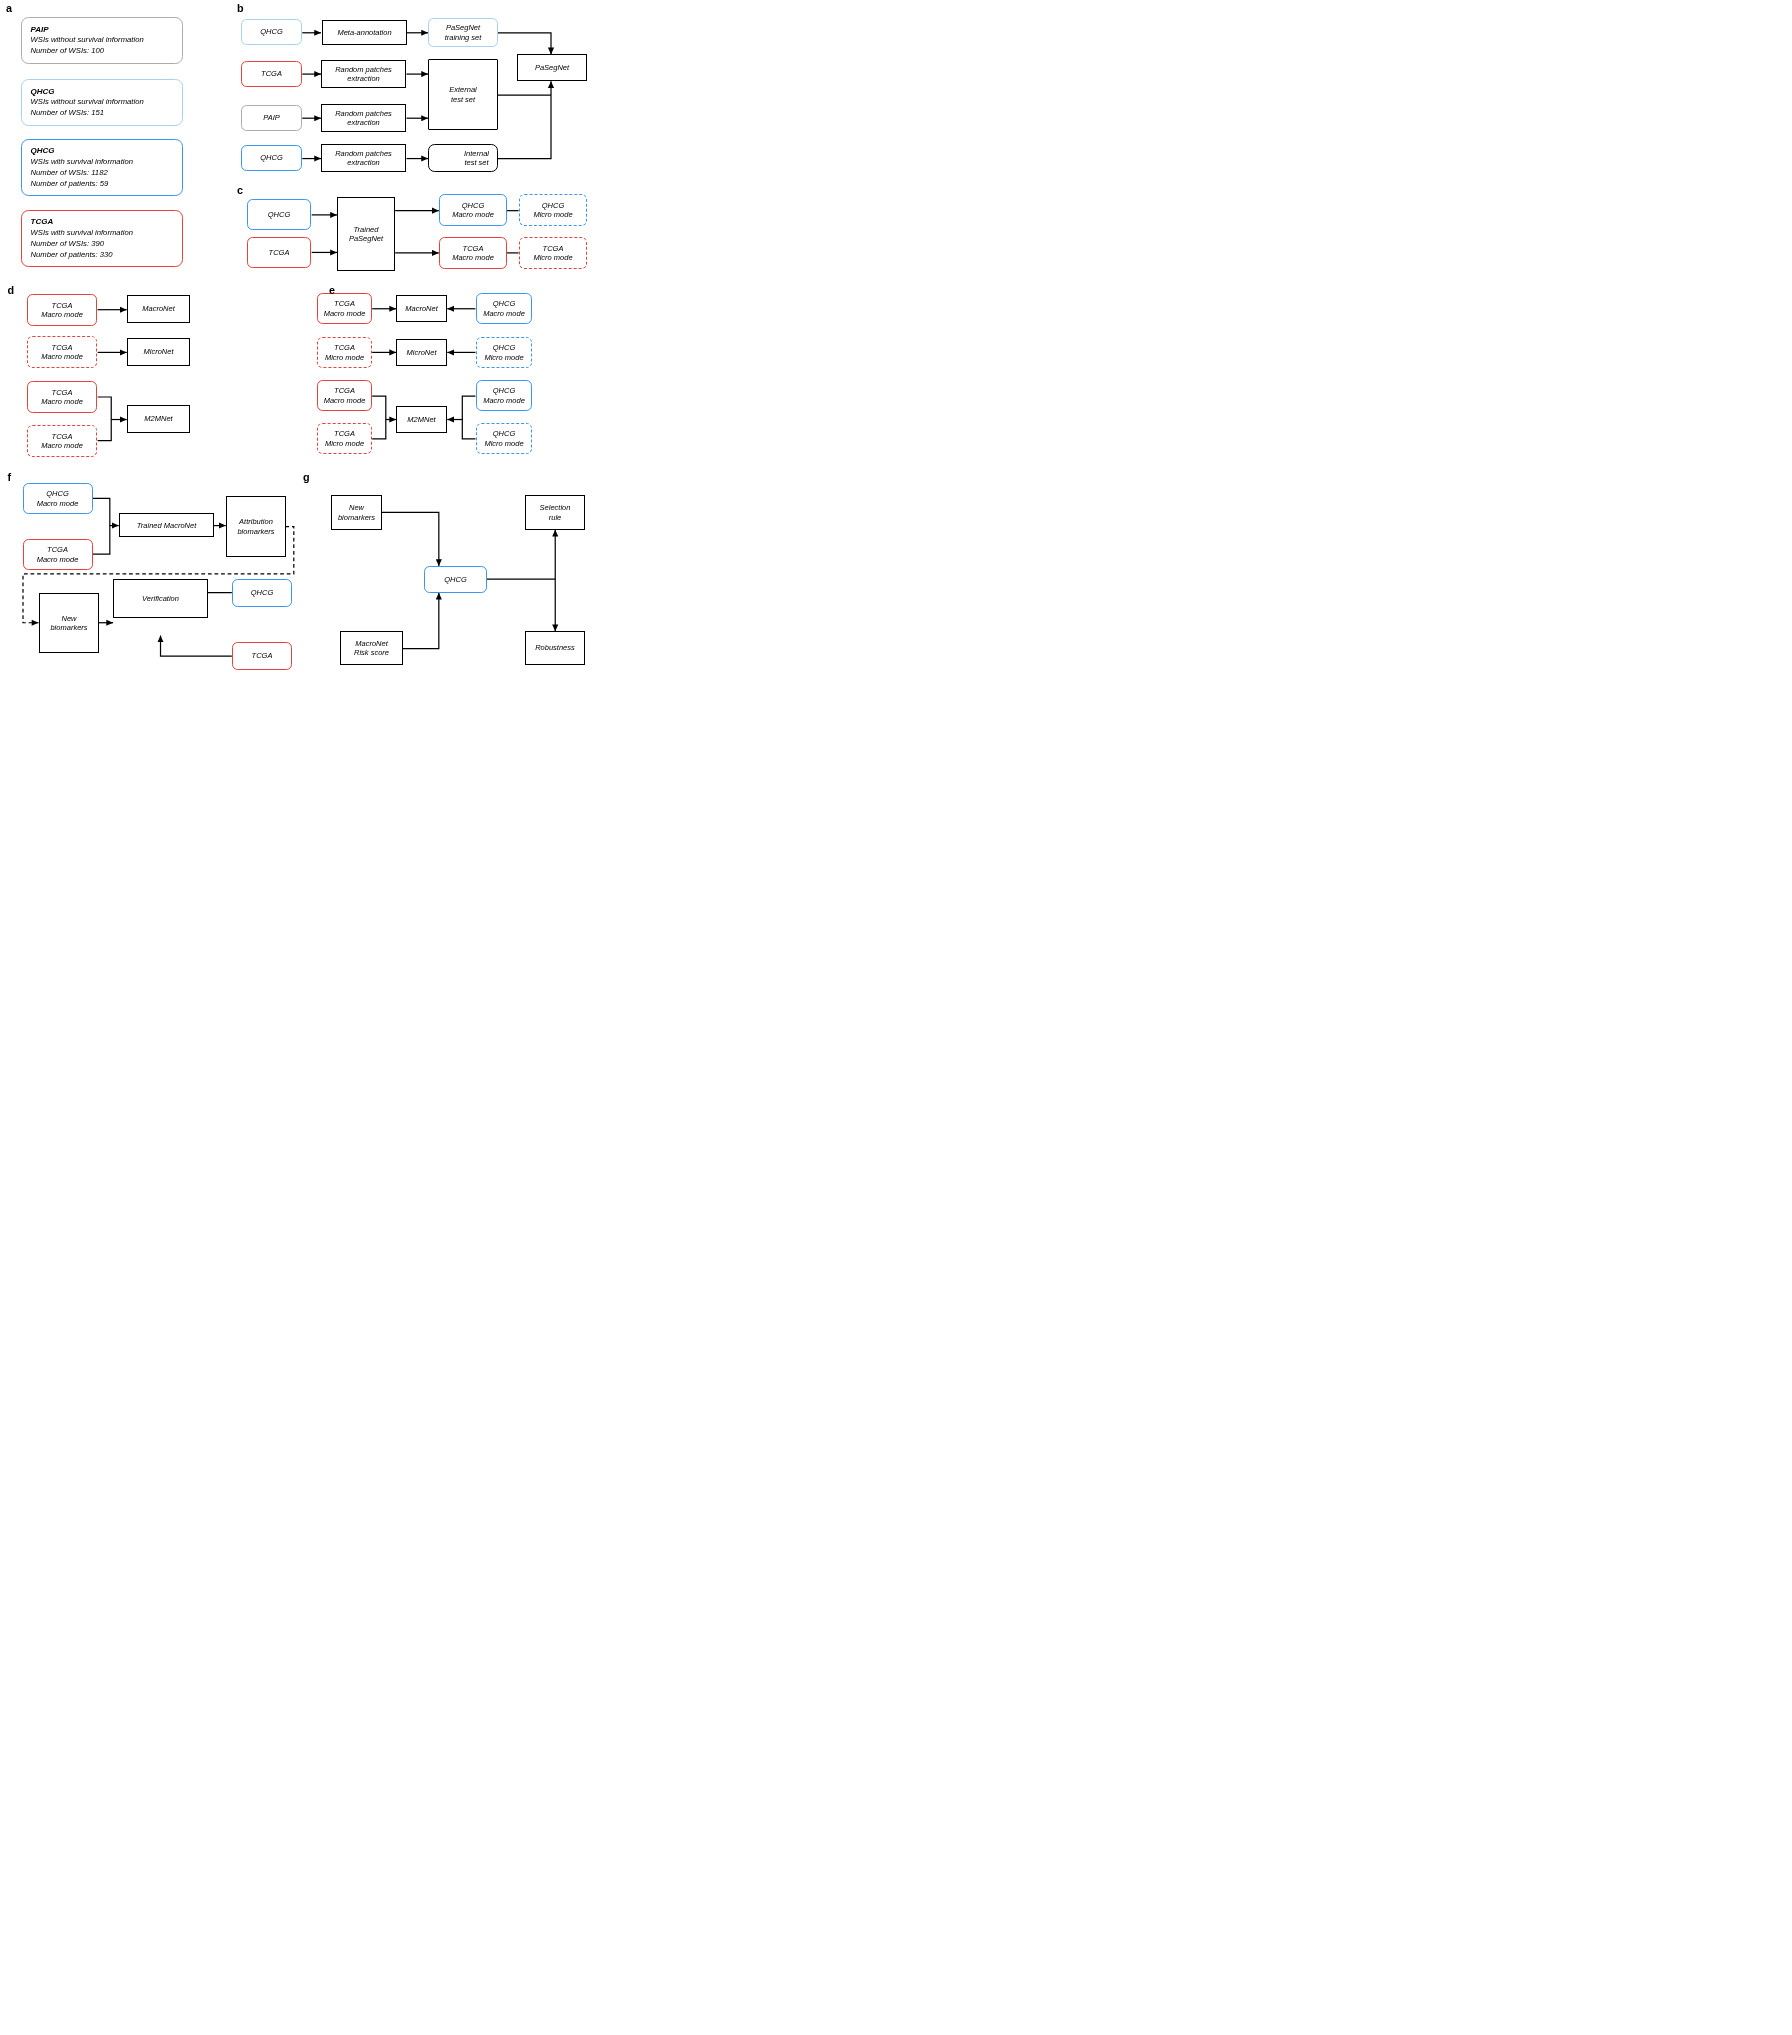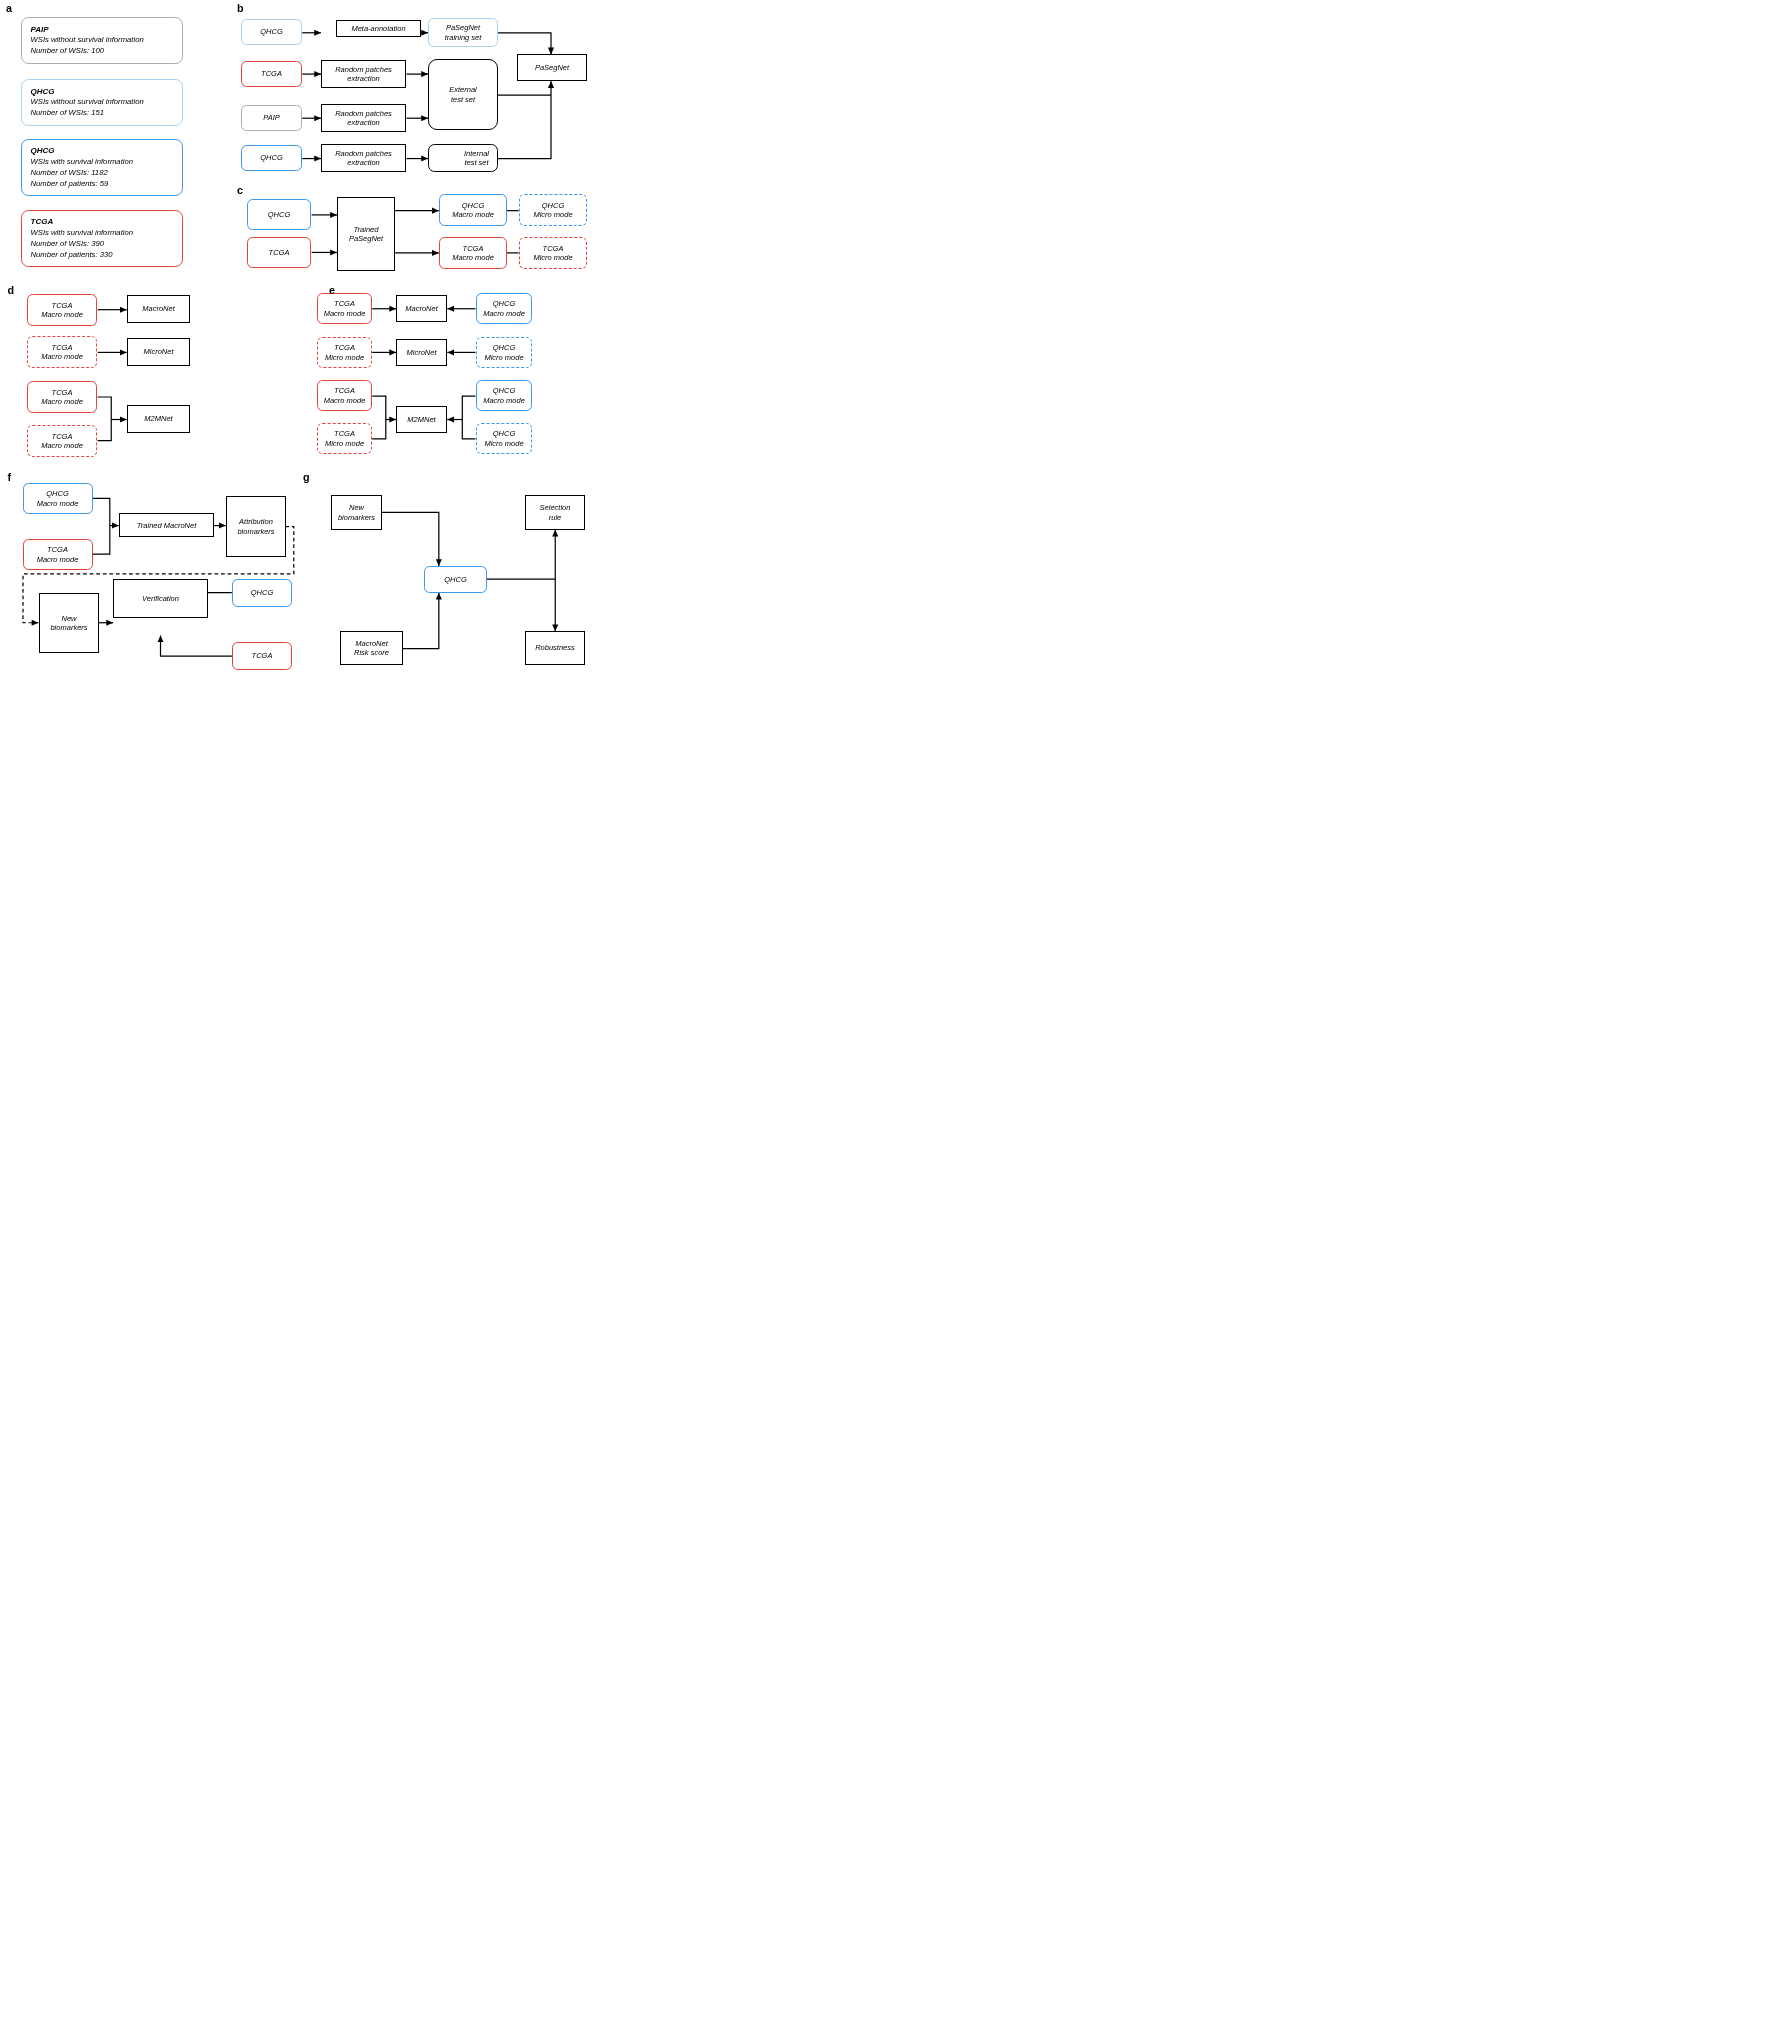--- a/index.html
+++ b/index.html
@@ -9,21 +9,21 @@
   .node{position:absolute;z-index:2;display:flex;align-items:center;justify-content:center;
         text-align:center;white-space:pre-line;font-size:7.5px;line-height:1.22;color:#000;
         background:#fff;box-sizing:border-box;font-style:italic;}
   .rect{border:1.2px solid #000;}
   .cbox{border:1.6px solid #000;border-radius:5.6px;}
   .b-blue{border-color:var(--blue);}
   .b-lightblue{border-color:var(--light-blue);}
   .b-red{border-color:var(--red);}
   .b-gray{border-color:var(--gray);}
   .dashed{border-style:dashed;}
-  .r26{border-radius:9px;}
+  .r26{border-radius:1px;}
   .r14{border-radius:6.6px;padding-left:27px;}
   .info{flex-direction:column;align-items:flex-start;justify-content:center;text-align:left;
         white-space:normal;padding:3.8px 8.5px;font-size:7.7px;line-height:1.42;border-radius:7.5px;}
   .info .title{font-weight:bold;font-size:8px;}
   svg path{stroke:#000;stroke-width:2.6;fill:none;}
   svg path.dash{stroke-dasharray:8 6;}
   svg #arr path{stroke:none;fill:#000;}
 </style>
 </head>
 <body>
@@ -110,21 +110,21 @@
   </div>
   <div class="node info b-red" style="left:21px;top:210px;width:162px;height:57px;border-width:1.6px;border-style:solid">
     <span class="title">TCGA</span>
     <span>WSIs with survival information</span>
     <span>Number of WSIs: 390</span>
     <span>Number of patients: 330</span>
   </div>
 
   <div class="panel-label" style="left:237px;top:1.9px">b</div>
   <div class="node cbox b-lightblue" style="left:241px;top:19px;width:61px;height:26px">QHCG</div>
-  <div class="node rect" style="left:336px;top:20px;width:85px;height:17px">Meta-annotation</div>
+  <div class="node rect" style="left:322px;top:20px;width:85px;height:25px">Meta-annotation</div>
   <div class="node cbox b-lightblue" style="left:428px;top:18px;width:70px;height:29px">PaSegNet
 training set</div>
   <div class="node cbox b-red" style="left:241px;top:61px;width:61px;height:26px">TCGA</div>
   <div class="node rect" style="left:321px;top:60px;width:85px;height:28px">Random patches
 extraction</div>
   <div class="node rect r26" style="left:428px;top:59px;width:70px;height:71px">External
 test set</div>
   <div class="node cbox b-gray" style="left:241px;top:105px;width:61px;height:26px">PAIP</div>
   <div class="node rect" style="left:321px;top:104px;width:85px;height:28px">Random patches
 extraction</div>

